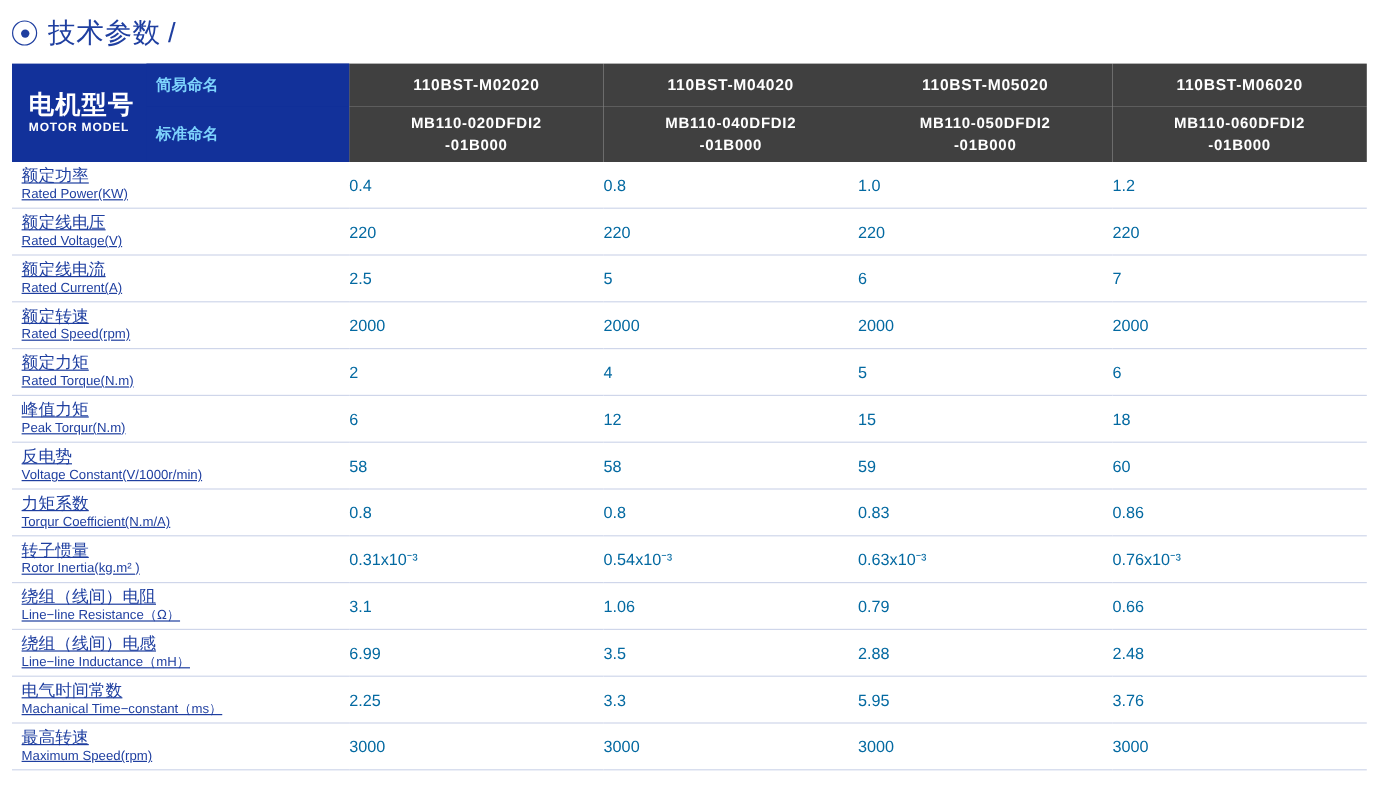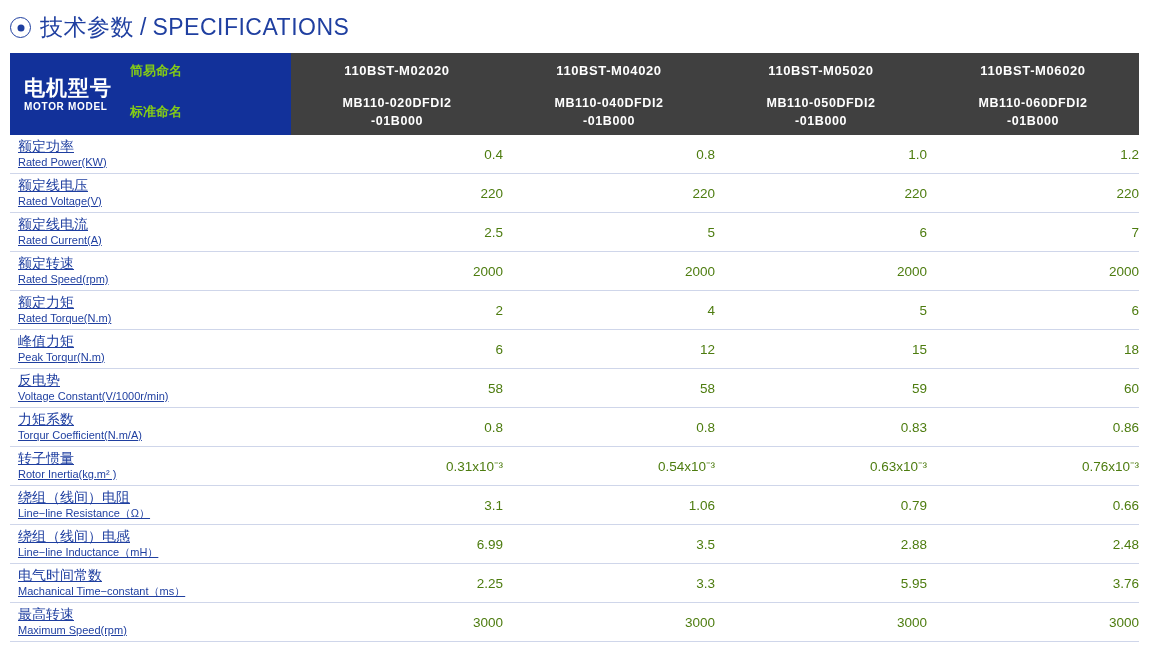--- a/index.html
+++ b/index.html
@@ -95,21 +95,21 @@
     line-height: 1.1;
   }
   .model-en {
     font-size: 10px;
     font-weight: bold;
     letter-spacing: 0.7px;
     margin-top: 2px;
   }
   .sub-name {
     background: #12319a;
-    color: #84cc16;
+    color: #7dd3fc;
     font-size: 13px;
     font-weight: bold;
     padding-left: 8px;
     text-align: left;
     vertical-align: middle;
   }
   .hdr-row-a td { height: 36px; }
   .hdr-row-b td { height: 46px; }
   .hdr-val-sub {
     font-size: 12.5px;
@@ -133,36 +133,35 @@
     font-size: 14px;
     color: #1f3fa0;
     line-height: 1.25;
   }
   .lbl-en {
     font-size: 11px;
     color: #1f3fa0;
     line-height: 1.25;
   }
   td.value {
-    text-align: right;
+    text-align: left;
     vertical-align: middle;
     font-size: 13.5px;
-    color: #4d7c0f;
+    color: #0369a1;
   }
 </style>
 </head>
 <body>
 
 <div class="page">
 
   <div class="title-row">
     <span class="title-bullet"></span>
     <span class="title-cn">技术参数</span>
     <span class="title-sep">/</span>
-    <span class="title-en">SPECIFICATIONS</span>
   </div>
 
   <table class="spec">
     <colgroup>
       <col class="c-label">
       <col class="c-val">
       <col class="c-val">
       <col class="c-val">
       <col class="c-val">
     </colgroup>

